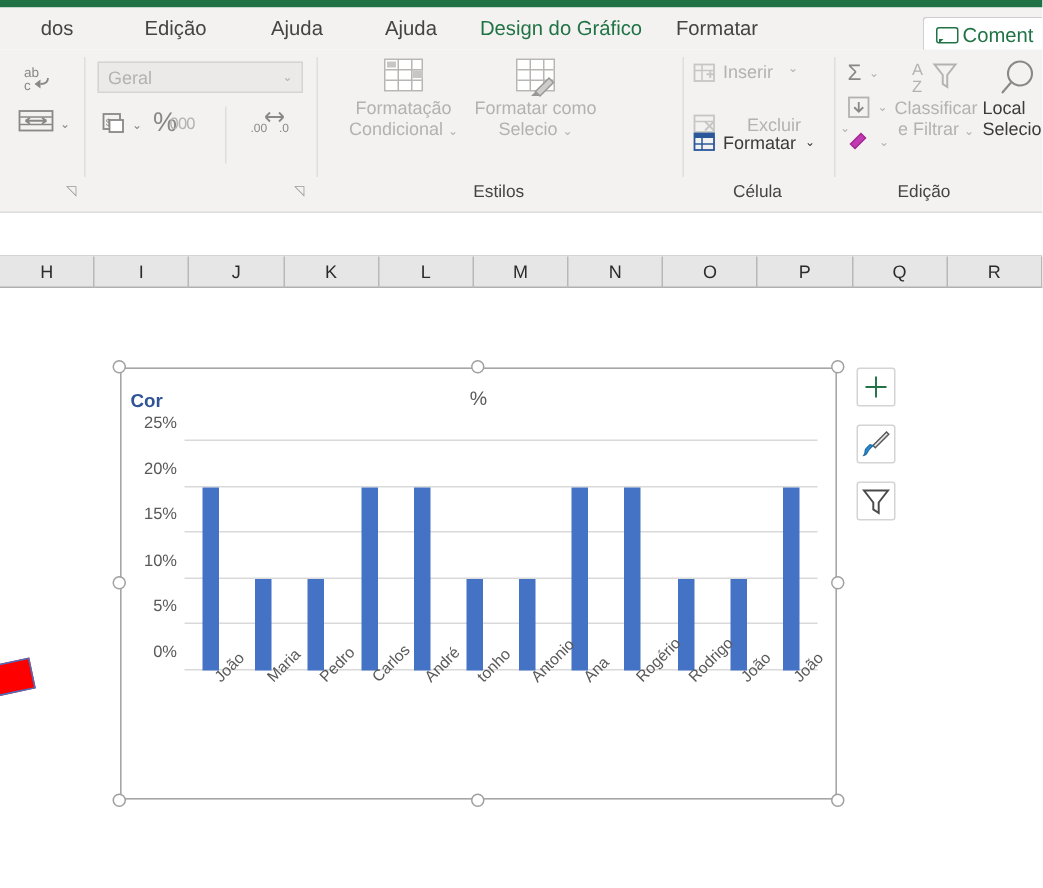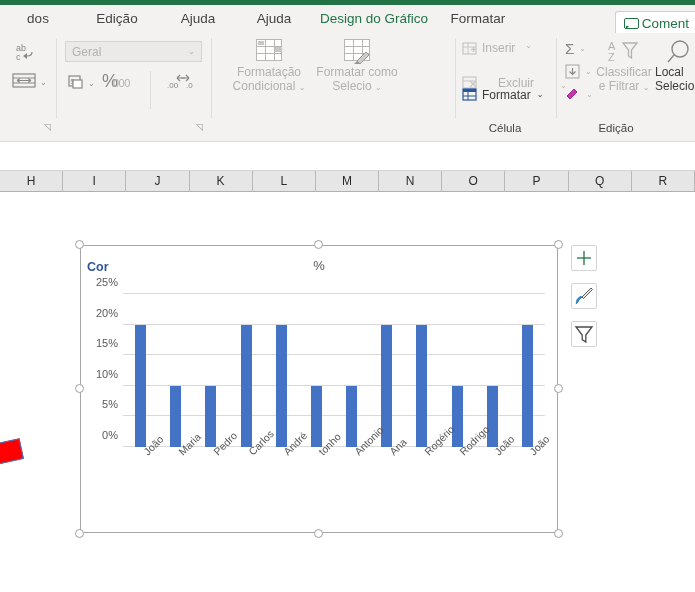--- a/index.html
+++ b/index.html
@@ -292,20 +292,21 @@
           </svg>
         </div>
         <div class="rlabel">Formatar como</div>
         <div class="rlabel">
           <span>Selecio</span>
           <span class="chev">⌄</span>
         </div>
       </div>
 
 
+      <div class="glabel">Estilos</div>
     </div>
 
     <div class="gdiv" style="left:455px"></div>
 
     <div class="rgroup" style="left:456px;width:98px">
       <div style="position:absolute;left:6px;top:8px;display:flex;align-items:flex-start;gap:4px">
         <svg width="16" height="15" viewBox="0 0 16 15">
           <rect x="1" y="2" width="13" height="11" fill="none" stroke="#c8c6c4" stroke-width="1.2"></rect>
           <line x1="1" y1="6" x2="14" y2="6" stroke="#c8c6c4" stroke-width="1"></line>
           <line x1="6" y1="2" x2="6" y2="13" stroke="#c8c6c4" stroke-width="1"></line>

